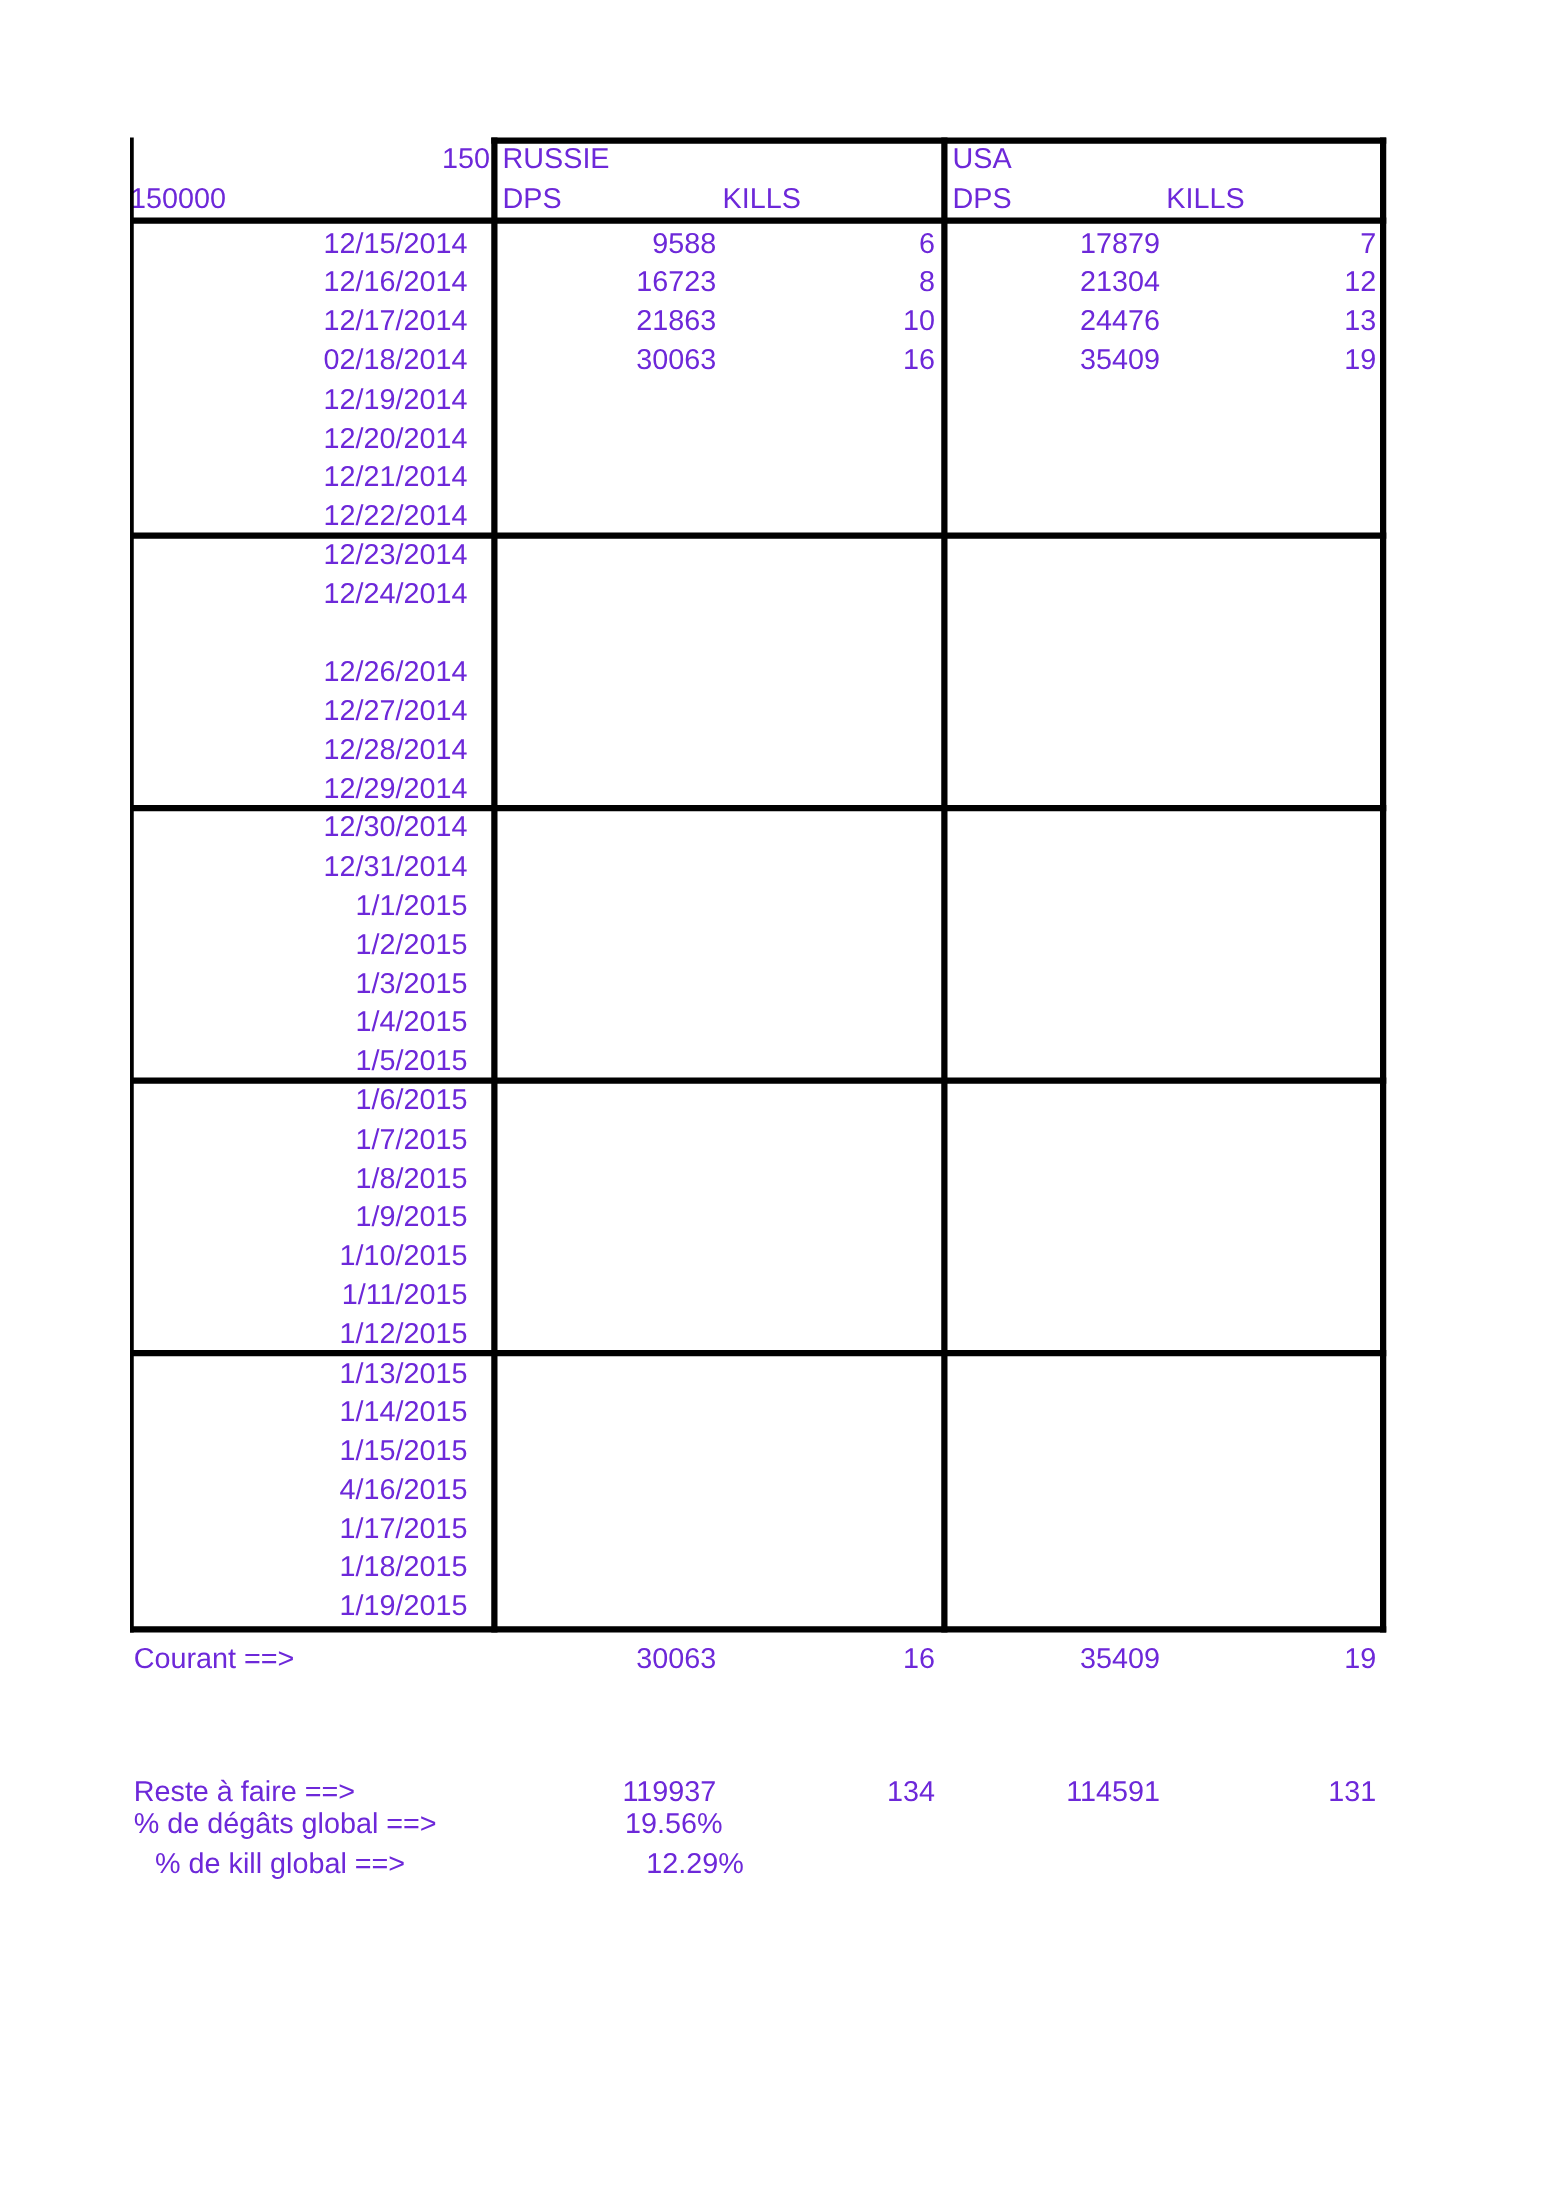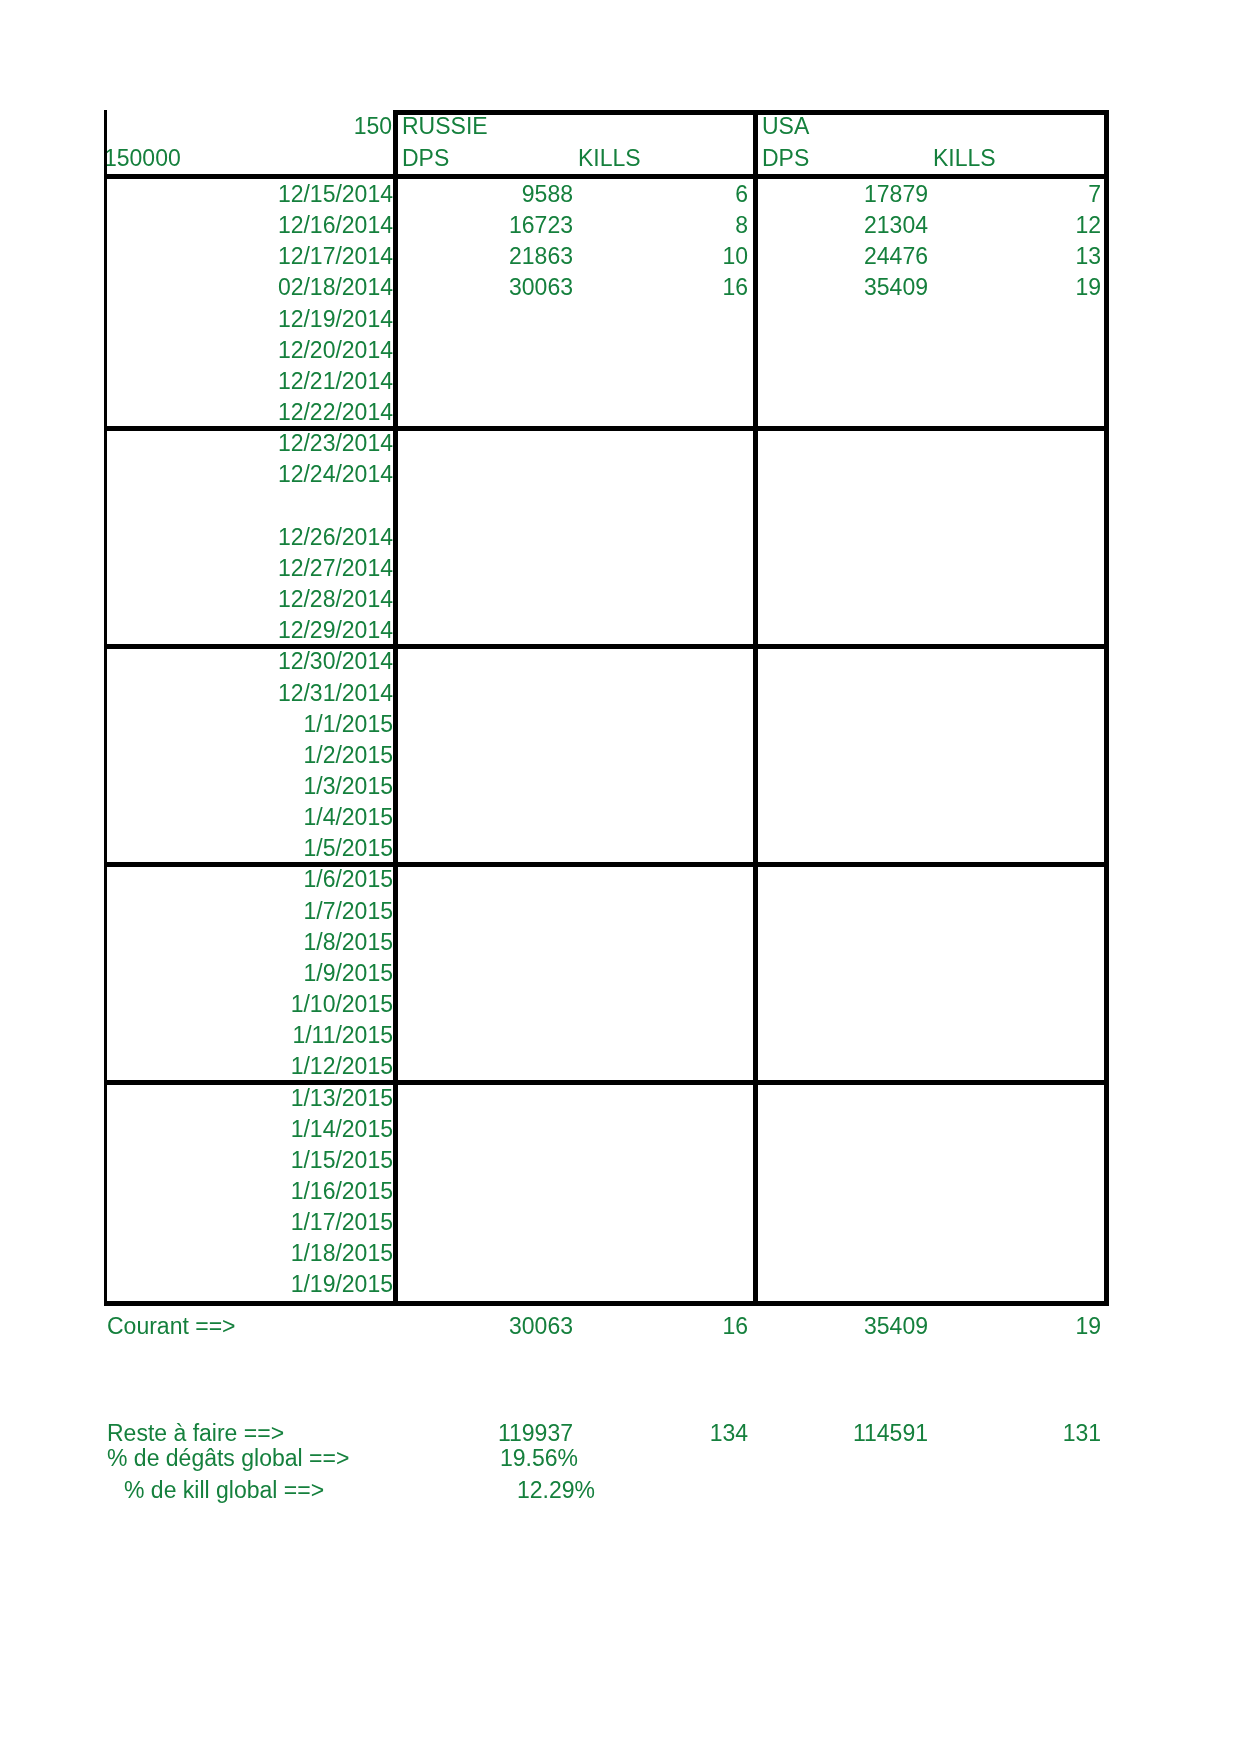--- a/index.html
+++ b/index.html
@@ -7,21 +7,21 @@
     padding: 0;
     background: #ffffff;
   }
   .page {
     position: relative;
     width: 1241px;
     height: 1754px;
     background: #ffffff;
     font-family: "Liberation Sans", sans-serif;
     font-size: 23px;
-    color: #15803d;
+    color: #6d28d9;
     overflow: hidden;
   }
   
   .table {
     position: absolute;
     left: 104px;
     top: 110px;
     width: 1005px;
     height: 1196px;
   }
@@ -54,21 +54,21 @@
     top: 69px;
     width: 1005px;
   }
   .row {
     display: flex;
     height: 31.17px;
     line-height: 31.17px;
     white-space: nowrap;
   }
   .c { box-sizing: border-box; overflow: visible; }
-  .cdate   { width: 289px; text-align: right; padding-right: 0; }
+  .cdate   { width: 289px; text-align: right; padding-right: 19px; }
   .crdps   { width: 180px; margin-left: 5px; text-align: right; padding-right: 5px; }
   .crkills { width: 175px; text-align: right; padding-right: 5px; }
   .cudps   { width: 175px; margin-left: 5px; text-align: right; padding-right: 5px; }
   .cukills { width: 171px; text-align: right; padding-right: 3px; }
   
   .frow {
     position: absolute;
     left: 104px;
     width: 1005px;
     display: flex;
@@ -318,21 +318,21 @@
         <div class="c cukills"></div>
       </div>
         <div class="row">
         <div class="c cdate">1/15/2015</div>
         <div class="c crdps"></div>
         <div class="c crkills"></div>
         <div class="c cudps"></div>
         <div class="c cukills"></div>
       </div>
         <div class="row">
-        <div class="c cdate">1/16/2015</div>
+        <div class="c cdate">4/16/2015</div>
         <div class="c crdps"></div>
         <div class="c crkills"></div>
         <div class="c cudps"></div>
         <div class="c cukills"></div>
       </div>
         <div class="row">
         <div class="c cdate">1/17/2015</div>
         <div class="c crdps"></div>
         <div class="c crkills"></div>
         <div class="c cudps"></div>

